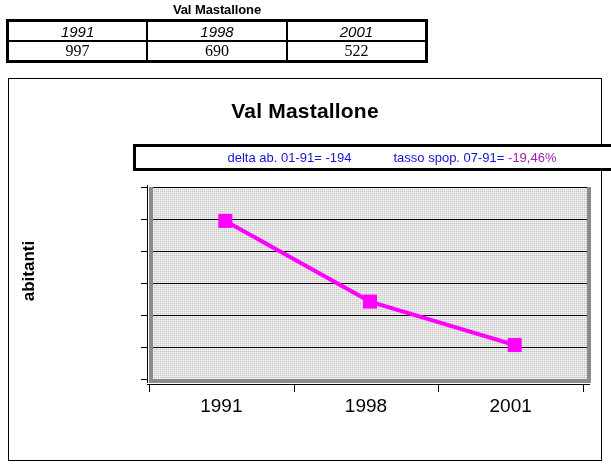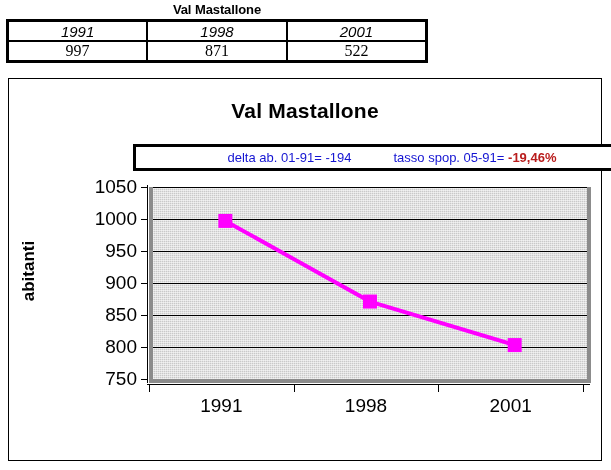--- a/index.html
+++ b/index.html
@@ -94,22 +94,22 @@
     gap: 42px;
     z-index: 6;
     padding-left: 32px;
   }
   .ann-text {
     font-size: 13px;
     color: #1414d2;
     white-space: nowrap;
   }
   .ann-red {
-    color: #b91c1c;
-    font-weight: bold;
+    color: #a21caf;
+    font-weight: normal;
   }
 
   
   #plot-area {
     position: absolute;
     left: 140px;
     top: 108px;
     width: 434px;
     height: 192px;
     background-color: #c9c9c9;
@@ -220,47 +220,38 @@
   <div id="table-caption">Val Mastallone</div>
   <table class="data-table">
     <tbody>
       <tr class="years-row">
         <td>1991</td>
         <td>1998</td>
         <td>2001</td>
       </tr>
       <tr class="values-row">
         <td>997</td>
-        <td>871</td>
+        <td>690</td>
         <td>522</td>
       </tr>
     </tbody>
   </table>
 </div>
 
 <div id="chart-frame">
 
   <div id="chart-title">Val Mastallone</div>
 
   <div id="annotation-box">
     <span class="ann-text">delta ab. 01-91= -194</span>
-    <span class="ann-text"><span>tasso spop. 05-91= </span><span class="ann-red">-19,46%</span></span>
+    <span class="ann-text"><span>tasso spop. 07-91= </span><span class="ann-red">-19,46%</span></span>
   </div>
 
   <div id="y-axis-title">abitanti</div>
 
-  <div id="y-labels">
-      <div class="y-label" style="top: 98px;">1050</div>
-      <div class="y-label" style="top: 130px;">1000</div>
-      <div class="y-label" style="top: 162px;">950</div>
-      <div class="y-label" style="top: 194px;">900</div>
-      <div class="y-label" style="top: 226px;">850</div>
-      <div class="y-label" style="top: 258px;">800</div>
-      <div class="y-label" style="top: 290px;">750</div>
-    </div>
 
   <div id="plot-area">
     <svg id="data-svg" viewBox="0 0 434 192" preserveAspectRatio="none">
         <polyline points="72.33333333333333,33.92 217,114.56 361.66666666666663,158.08" fill="none" stroke="#ff00ff" stroke-width="4"></polyline>
         <rect x="65.33333333333333" y="26.92" width="14" height="14" fill="#ff00ff"></rect>
         <rect x="210" y="107.56" width="14" height="14" fill="#ff00ff"></rect>
         <rect x="354.66666666666663" y="151.08" width="14" height="14" fill="#ff00ff"></rect>
       </svg>
   <div class="gridline" style="top: 0px;"></div>
       <div class="gridline" style="top: 32px;"></div>

